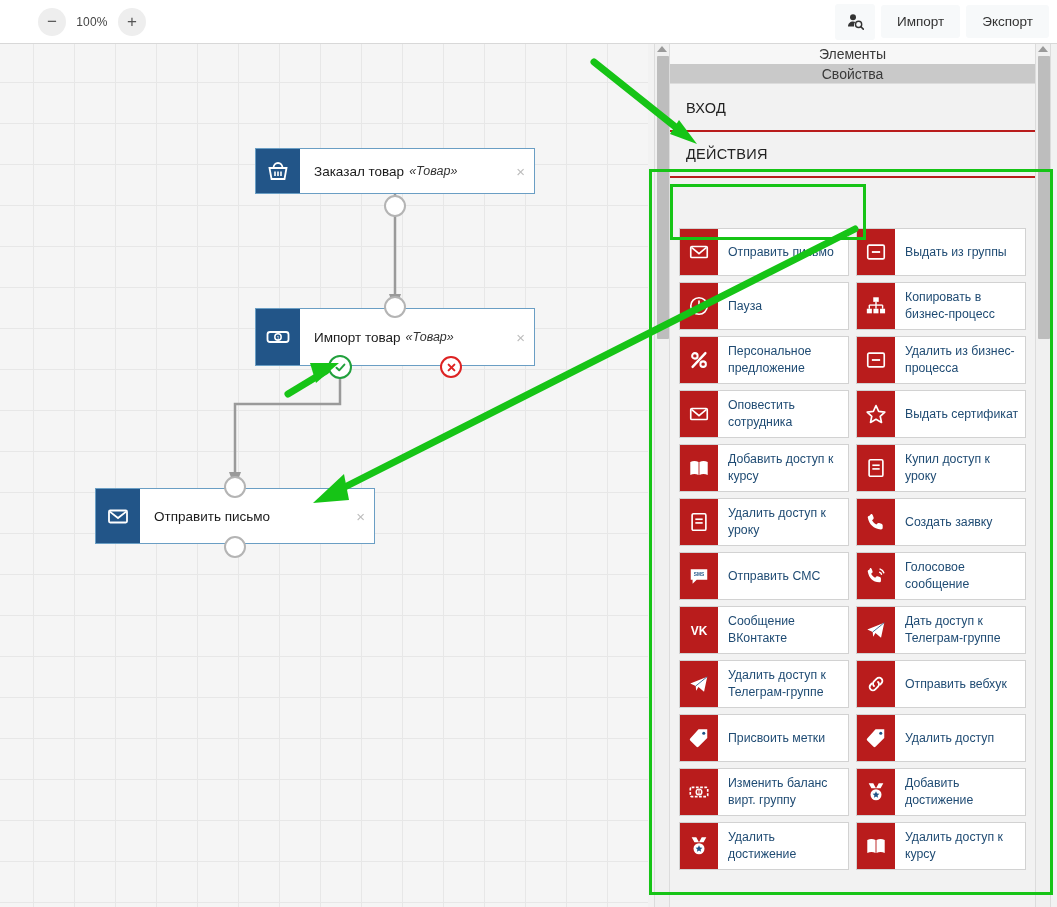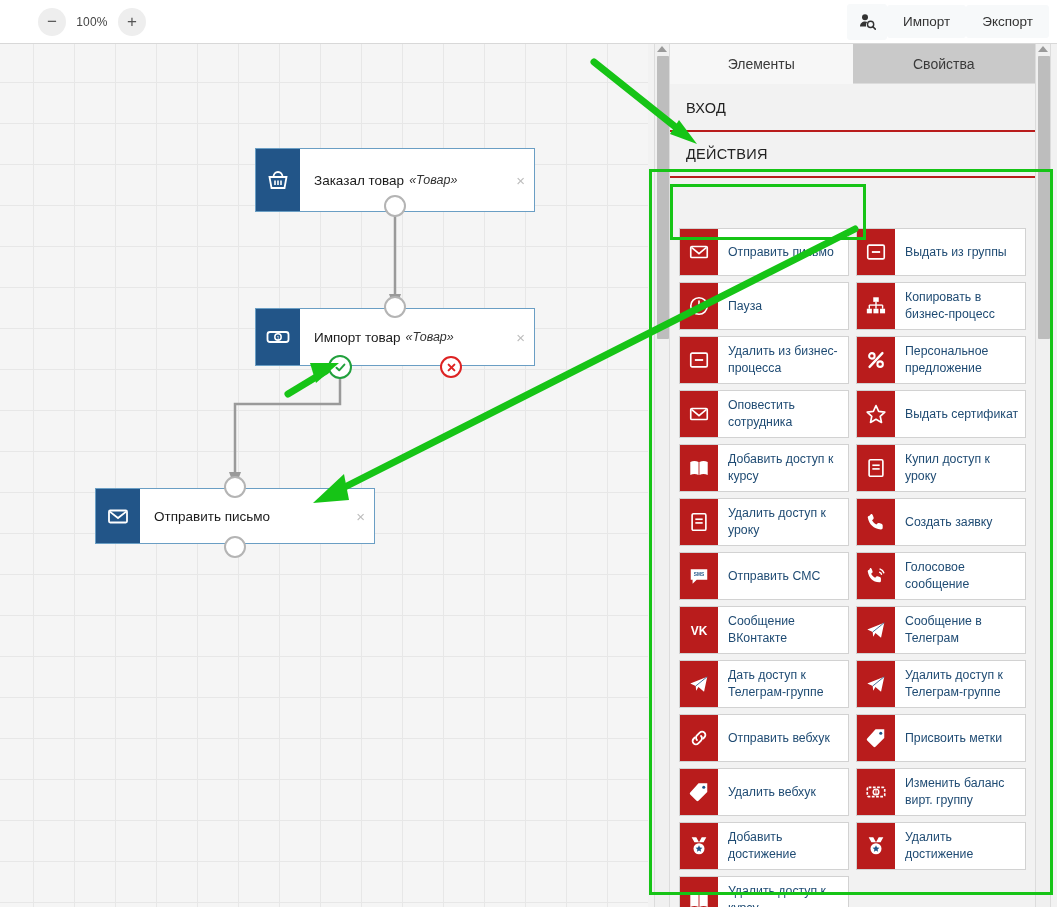--- a/index.html
+++ b/index.html
@@ -19,21 +19,21 @@
   }
   .zoom-group { display: flex; align-items: center; gap: 10px; margin-left: 38px; }
   .round-btn {
     width: 28px; height: 28px; border-radius: 50%;
     background: #eeeeee; border: none;
     display: flex; align-items: center; justify-content: center;
     color: #555; font-size: 17px; line-height: 1; cursor: pointer;
     font-family: "Liberation Sans", sans-serif;
   }
   .zoom-label { font-size: 12px; color: #444; min-width: 32px; text-align: center; letter-spacing: .2px; }
-  .toolbar-right { margin-left: auto; display: flex; align-items: center; margin-right: 8px; }
+  .toolbar-right { margin-left: auto; display: flex; align-items: center; gap: 6px; margin-right: 8px; }
   .tb-btn {
     background: #f7f9fa; border: none; border-radius: 3px;
     padding: 9px 16px; font-size: 13.5px; color: #333; cursor: pointer;
     font-family: "Liberation Sans", sans-serif; white-space: nowrap;
   }
   .tb-icon-btn {
     background: #f7f9fa; border: none; border-radius: 3px;
     width: 40px; height: 36px; display: flex; align-items: center; justify-content: center;
     cursor: pointer;
   }
@@ -86,21 +86,21 @@
     position: absolute; width: 16px; background: #f0f0f0;
     border-left: 1px solid #dcdcdc; border-right: 1px solid #dcdcdc;
   }
   .sb-arrow {
     position: absolute; top: 2px; left: 50%; transform: translateX(-50%);
     width: 0; height: 0; border-left: 5px solid transparent; border-right: 5px solid transparent;
     border-bottom: 6px solid #9a9a9a;
   }
   .sb-thumb { position: absolute; left: 2px; width: 12px; background: #bdbdbd; border-radius: 1px; }
 
-  .tabs { position: absolute; left: 22px; top: 0; width: 365px; height: 40px; display: flex; }
+  .tabs { position: absolute; left: 22px; top: 0; width: 365px; height: 40px; display: flex; flex-direction: column; }
   .tab {
     flex: 1; display: flex; align-items: center; justify-content: center;
     font-size: 14px; color: #3a3a3a; cursor: pointer;
     border-bottom: 1px solid #dcdcdc;
   }
   .tab.active { background: #f7f7f7; border-bottom: 1px solid transparent; }
   .tab.inactive { background: #c9c9c9; }
 
   .sect-head {
     position: absolute; left: 22px; width: 365px; height: 46px;
@@ -159,21 +159,21 @@
 
   <div class="canvas">
 
     <svg style="position:absolute;left:0;top:0;width:648px;height:863px">
       <line x1="395" y1="118" x2="395" y2="252" stroke="#9a9a9a" stroke-width="2.5"></line>
       <polygon points="395,266 389,250 401,250" fill="#9a9a9a"></polygon>
       <path d="M340 334 L340 360 L235 360 L235 430" fill="none" stroke="#9a9a9a" stroke-width="2.5"></path>
       <polygon points="235,444 229,428 241,428" fill="#9a9a9a"></polygon>
     </svg>
 
-    <div class="node" style="left:255px; top:104px; width:280px; height:64px;">
+    <div class="node" style="left:255px; top:104px; width:280px; height:46px;">
       <div class="node-icon">
         <svg width="26" height="26" viewBox="0 0 26 26">
           <path d="M4.5 10h17l-2 11H6.5z" fill="none" stroke="#fff" stroke-width="1.8"></path>
           <path d="M8.5 10c0-3 2-5 4.5-5s4.5 2 4.5 5" fill="none" stroke="#fff" stroke-width="1.8"></path>
           <line x1="10" y1="13.5" x2="10" y2="18" stroke="#fff" stroke-width="1.6"></line>
           <line x1="13" y1="13.5" x2="13" y2="18" stroke="#fff" stroke-width="1.6"></line>
           <line x1="16" y1="13.5" x2="16" y2="18" stroke="#fff" stroke-width="1.6"></line>
         </svg>
       </div>
       <div class="node-body">
@@ -287,39 +287,39 @@
               <line x1="4.7" y1="11" x2="4.7" y2="15" stroke="#fff" stroke-width="1.5"></line>
               <line x1="12" y1="11" x2="12" y2="15" stroke="#fff" stroke-width="1.5"></line>
               <line x1="19.2" y1="11" x2="19.2" y2="15" stroke="#fff" stroke-width="1.5"></line>
             </svg>
           </div>
           <div class="action-label">Копировать в бизнес-процесс</div>
         </div>
         <div class="action">
           <div class="action-icon">
             <svg width="22" height="22" viewBox="0 0 24 24">
-              <rect x="3" y="4.5" width="18" height="15" rx="1.5" fill="none" stroke="#fff" stroke-width="1.8"></rect>
-              <line x1="7.5" y1="12" x2="16.5" y2="12" stroke="#fff" stroke-width="2"></line>
-            </svg>
-          </div>
-          <div class="action-label">Удалить из бизнес-процесса</div>
-        </div>
-        <div class="action">
-          <div class="action-icon">
-            <svg width="22" height="22" viewBox="0 0 24 24">
               <line x1="19" y1="4.5" x2="5" y2="19.5" stroke="#fff" stroke-width="2.6" stroke-linecap="round"></line>
               <circle cx="7.5" cy="7.5" r="3" fill="none" stroke="#fff" stroke-width="2.2"></circle>
               <circle cx="16.5" cy="16.5" r="3" fill="none" stroke="#fff" stroke-width="2.2"></circle>
             </svg>
           </div>
           <div class="action-label">Персональное предложение</div>
         </div>
         <div class="action">
           <div class="action-icon">
             <svg width="22" height="22" viewBox="0 0 24 24">
+              <rect x="3" y="4.5" width="18" height="15" rx="1.5" fill="none" stroke="#fff" stroke-width="1.8"></rect>
+              <line x1="7.5" y1="12" x2="16.5" y2="12" stroke="#fff" stroke-width="2"></line>
+            </svg>
+          </div>
+          <div class="action-label">Удалить из бизнес-процесса</div>
+        </div>
+        <div class="action">
+          <div class="action-icon">
+            <svg width="22" height="22" viewBox="0 0 24 24">
               <rect x="3" y="6" width="18" height="12" rx="1.2" fill="none" stroke="#fff" stroke-width="1.8"></rect>
               <polyline points="3.8,7 12,13.8 20.2,7" fill="none" stroke="#fff" stroke-width="1.8"></polyline>
             </svg>
           </div>
           <div class="action-label">Оповестить сотрудника</div>
         </div>
         <div class="action">
           <div class="action-icon">
             <svg width="22" height="22" viewBox="0 0 24 24">
               <polygon points="12,2.8 14.9,9.2 21.6,9.9 16.6,14.5 18,21.2 12,17.8 6,21.2 7.4,14.5 2.4,9.9 9.1,9.2" fill="none" stroke="#fff" stroke-width="1.8" stroke-linejoin="round"></polygon>
@@ -391,38 +391,29 @@
           </div>
           <div class="action-label">Сообщение ВКонтакте</div>
         </div>
         <div class="action">
           <div class="action-icon">
             <svg width="22" height="22" viewBox="0 0 24 24">
               <path d="M2.5 11.5L21 4 17.5 20.5 11.4 15.2 8.9 19.3 8.4 14.2z" fill="#fff"></path>
               <path d="M8.4 14.2L21 4" fill="none" stroke="#1f5487" stroke-width="0.9"></path>
             </svg>
           </div>
-          <div class="action-label">Сообщение в Телеграм</div>
+          <div class="action-label">Дать доступ к Телеграм-группе</div>
         </div>
         <div class="action">
           <div class="action-icon">
             <svg width="22" height="22" viewBox="0 0 24 24">
               <path d="M2.5 11.5L21 4 17.5 20.5 11.4 15.2 8.9 19.3 8.4 14.2z" fill="#fff"></path>
               <path d="M8.4 14.2L21 4" fill="none" stroke="#1f5487" stroke-width="0.9"></path>
             </svg>
           </div>
-          <div class="action-label">Дать доступ к Телеграм-группе</div>
-        </div>
-        <div class="action">
-          <div class="action-icon">
-            <svg width="22" height="22" viewBox="0 0 24 24">
-              <path d="M2.5 11.5L21 4 17.5 20.5 11.4 15.2 8.9 19.3 8.4 14.2z" fill="#fff"></path>
-              <path d="M8.4 14.2L21 4" fill="none" stroke="#1f5487" stroke-width="0.9"></path>
-            </svg>
-          </div>
           <div class="action-label">Удалить доступ к Телеграм-группе</div>
         </div>
         <div class="action">
           <div class="action-icon">
             <svg width="22" height="22" viewBox="0 0 24 24">
               <path d="M9.8 14.2a3.6 3.6 0 010-5.1l3-3a3.6 3.6 0 015.1 5.1l-1.4 1.4" fill="none" stroke="#fff" stroke-width="2" stroke-linecap="round"></path>
               <path d="M14.2 9.8a3.6 3.6 0 010 5.1l-3 3a3.6 3.6 0 01-5.1-5.1l1.4-1.4" fill="none" stroke="#fff" stroke-width="2" stroke-linecap="round"></path>
             </svg>
           </div>
           <div class="action-label">Отправить вебхук</div>
@@ -436,21 +427,21 @@
           </div>
           <div class="action-label">Присвоить метки</div>
         </div>
         <div class="action">
           <div class="action-icon">
             <svg width="22" height="22" viewBox="0 0 24 24">
               <path d="M11.5 2.5H21v9.5l-9.6 9.6a1.5 1.5 0 01-2.1 0L2.4 14.7a1.5 1.5 0 010-2.1z" fill="#fff"></path>
               <circle cx="17.2" cy="6.8" r="1.7" fill="#1f5487"></circle>
             </svg>
           </div>
-          <div class="action-label">Удалить вебхук</div>
+          <div class="action-label">Удалить доступ</div>
         </div>
         <div class="action">
           <div class="action-icon">
             <svg width="22" height="22" viewBox="0 0 24 24">
               <rect x="2.5" y="7" width="19" height="10" rx="1.5" fill="none" stroke="#fff" stroke-width="1.8" stroke-dasharray="3 1.6"></rect>
               <circle cx="12" cy="12" r="3.1" fill="none" stroke="#fff" stroke-width="1.5"></circle>
               <text x="12" y="14.3" font-size="5" fill="#fff" text-anchor="middle" font-family="Liberation Sans, sans-serif">0</text>
             </svg>
           </div>
           <div class="action-label">Изменить баланс вирт. группу</div>

